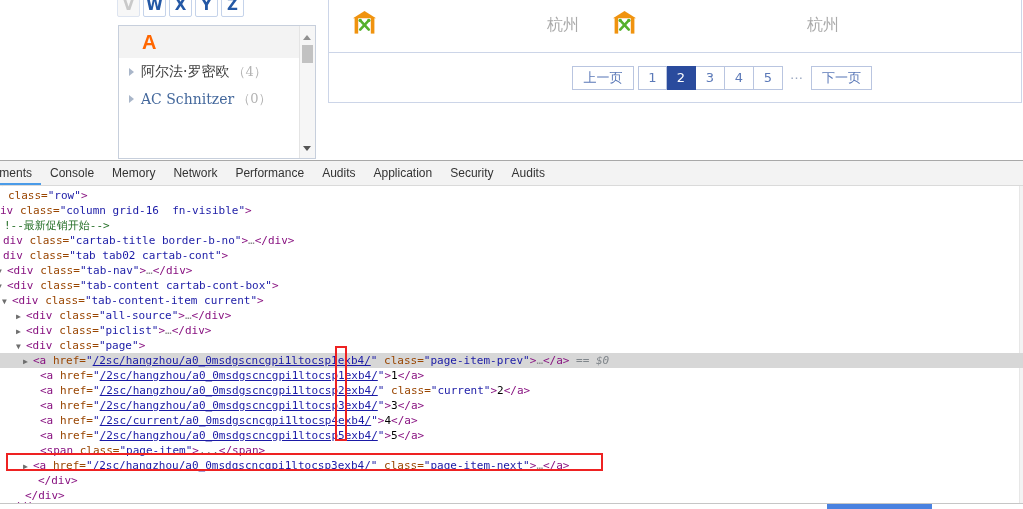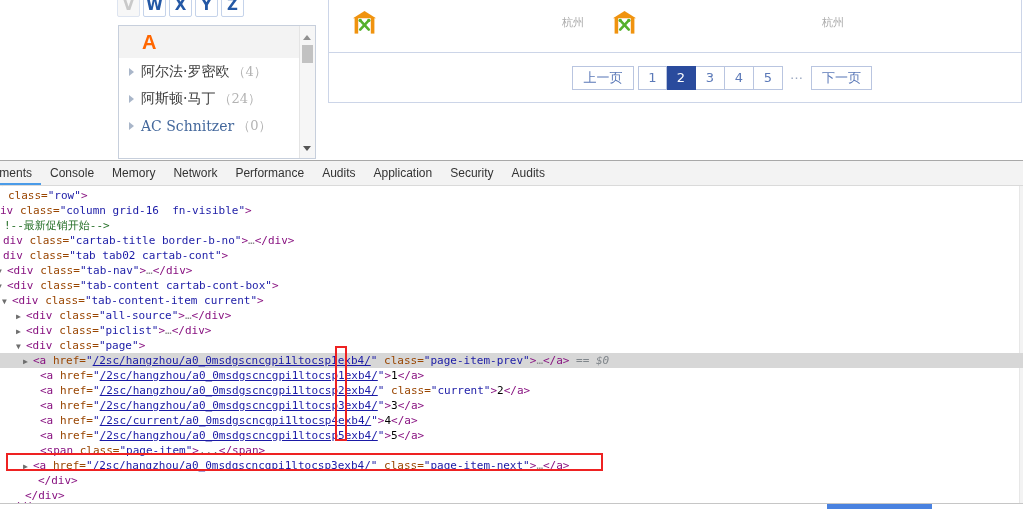--- a/index.html
+++ b/index.html
@@ -32,21 +32,21 @@
   .sb-down{position:absolute;bottom:7px;left:3px;width:0;height:0;border-left:4px solid transparent;
       border-right:4px solid transparent;border-top:5px solid #555;}
 
   .info-row{position:absolute;left:328px;width:694px;box-sizing:border-box;background:#fff;
       border:1px solid #ccd5e8;border-top:none;}
   #row1{top:0;height:53px;}
   #row2{top:53px;height:50px;}
   .shop-entry{position:absolute;top:11px;width:260px;height:30px;}
   .shop-entry.e0{left:24px;}
   .shop-entry.e1{left:284px;}
-  .shop-city{position:absolute;left:209px;top:4px;color:#a9a9a9;font-size:11px;
+  .shop-city{position:absolute;left:194px;top:4px;color:#a9a9a9;font-size:16px;
       font-family:"DejaVu Serif",serif;white-space:nowrap;}
 
   #pagination{position:absolute;left:243px;top:13px;display:flex;height:24px;font-size:13px;
       font-family:"DejaVu Sans",sans-serif;}
   .pg-btn{box-sizing:border-box;border:1px solid #b9c5e0;color:#5b79b8;text-align:center;
       line-height:22px;background:#fff;cursor:pointer;}
   .pg-prev{width:62px;}
   .pg-next{width:61px;}
   .pg-pages{display:flex;margin-left:4px;}
   .pg-num{box-sizing:border-box;width:29px;border:1px solid #b9c5e0;border-left:none;color:#5b79b8;
@@ -101,25 +101,20 @@
 
     <div id="brand-panel">
       <div class="bp-header">
         <span class="letter">A</span>
       </div>
       <div id="brand-list">
           <div class="brand-item">
             <span class="tri"></span>
             <span class="bname">阿尔法·罗密欧</span>
             <span class="bcount">（4）</span>
-          </div>
-          <div class="brand-item">
-            <span class="tri"></span>
-            <span class="bname">阿斯顿·马丁</span>
-            <span class="bcount">（24）</span>
           </div>
           <div class="brand-item latin">
             <span class="tri"></span>
             <span class="bname">AC Schnitzer</span>
             <span class="bcount">（0）</span>
           </div>
         </div>
       <div class="bp-scroll">
         <div class="sb-up"></div>
         <div class="sb-thumb"></div>

